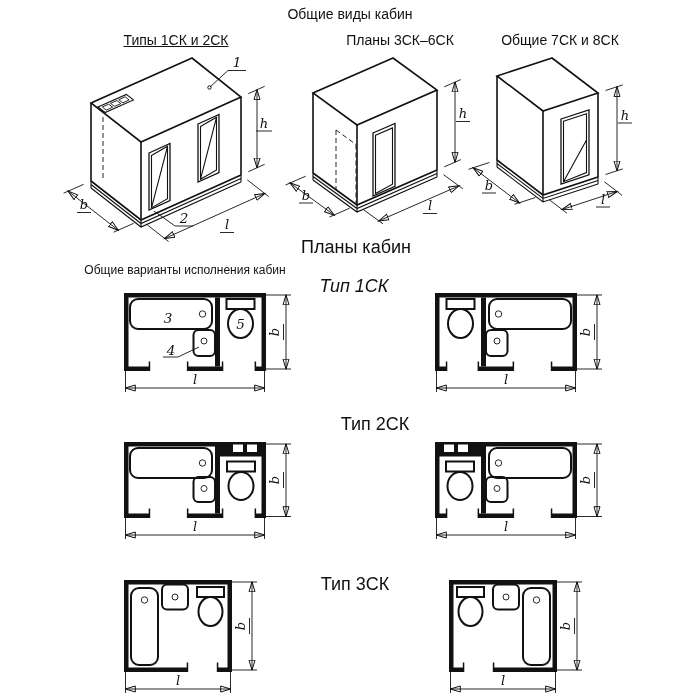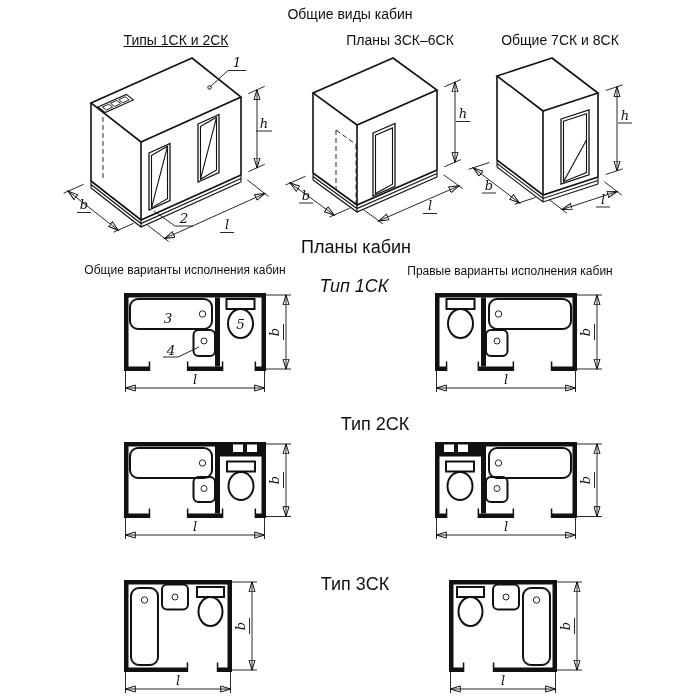--- a/index.html
+++ b/index.html
@@ -29,21 +29,20 @@
 <body>
 
 <div class="page">
 
   <div class="lbl t14" style="left:350px;top:14px;">Общие виды кабин</div>
   <div class="lbl t14" style="left:176px;top:40px;text-decoration:underline;">Типы 1СК и 2СК</div>
   <div class="lbl t14" style="left:400px;top:40px;">Планы 3СК–6СК</div>
   <div class="lbl t14" style="left:560px;top:40px;">Общие 7СК и 8СК</div>
   <div class="lbl t13" style="left:356px;top:247px;">Планы кабин</div>
   <div class="lbl t12" style="left:185px;top:270px;">Общие варианты исполнения кабин</div>
-  <div class="lbl t12" style="left:510px;top:271px;">Правые варианты исполнения кабин</div>
   <div class="lbl t13" style="left:354px;top:286px;font-style:italic;">Тип 1СК</div>
   <div class="lbl t13" style="left:355px;top:424px;margin-left:20px;">Тип 2СК</div>
   <div class="lbl t13" style="left:355px;top:584px;">Тип 3СК</div>
 
   <svg class="art" width="700" height="700" viewBox="0 0 700 700">
     <defs>
       <marker id="arr" markerWidth="12" markerHeight="9" refX="10.2" refY="4" orient="auto-start-reverse" markerUnits="userSpaceOnUse">
         <path d="M0.4,1 L10.4,4 L0.4,7 Z" fill="#111" stroke="none"></path>
       </marker>
     </defs>

